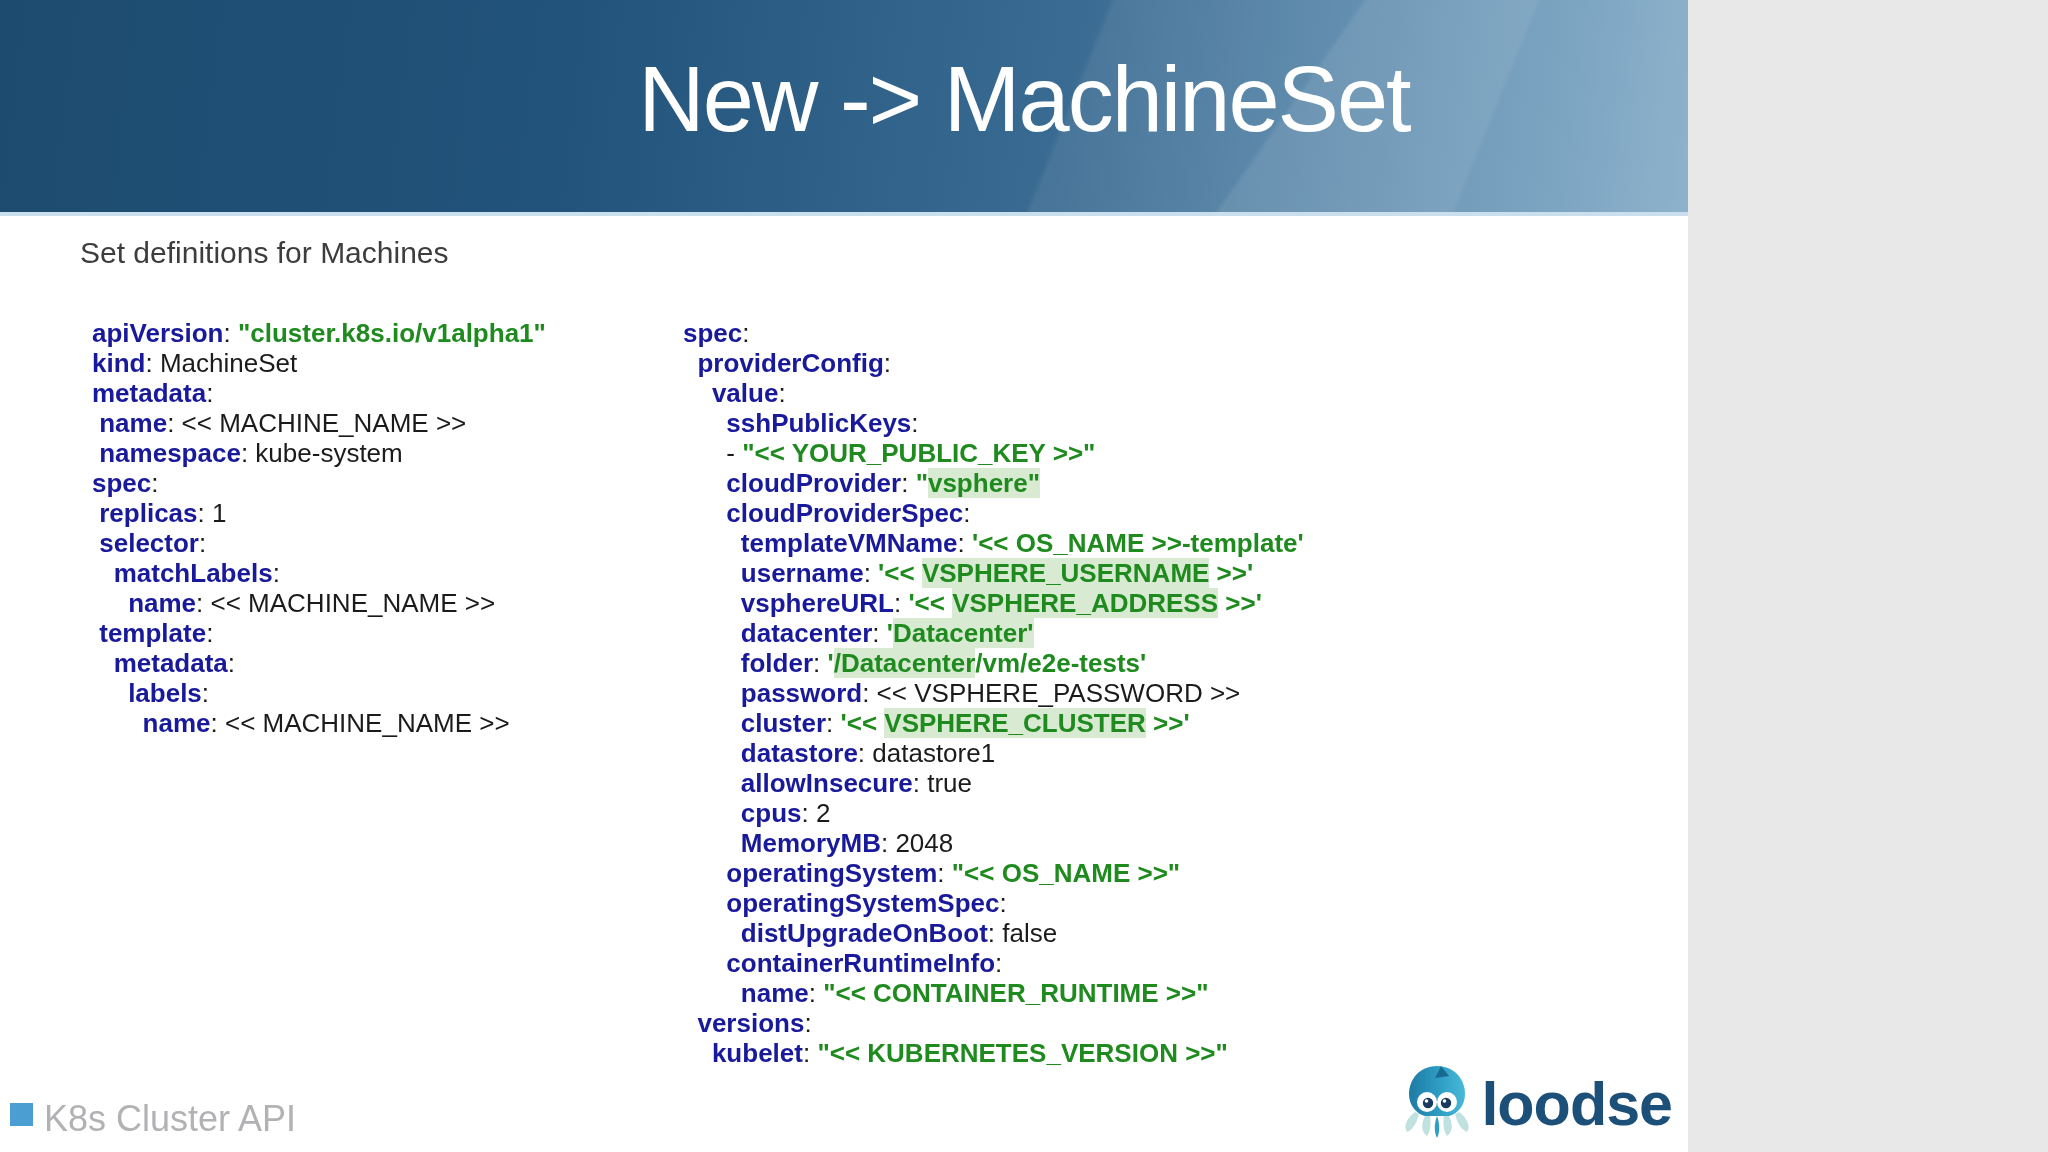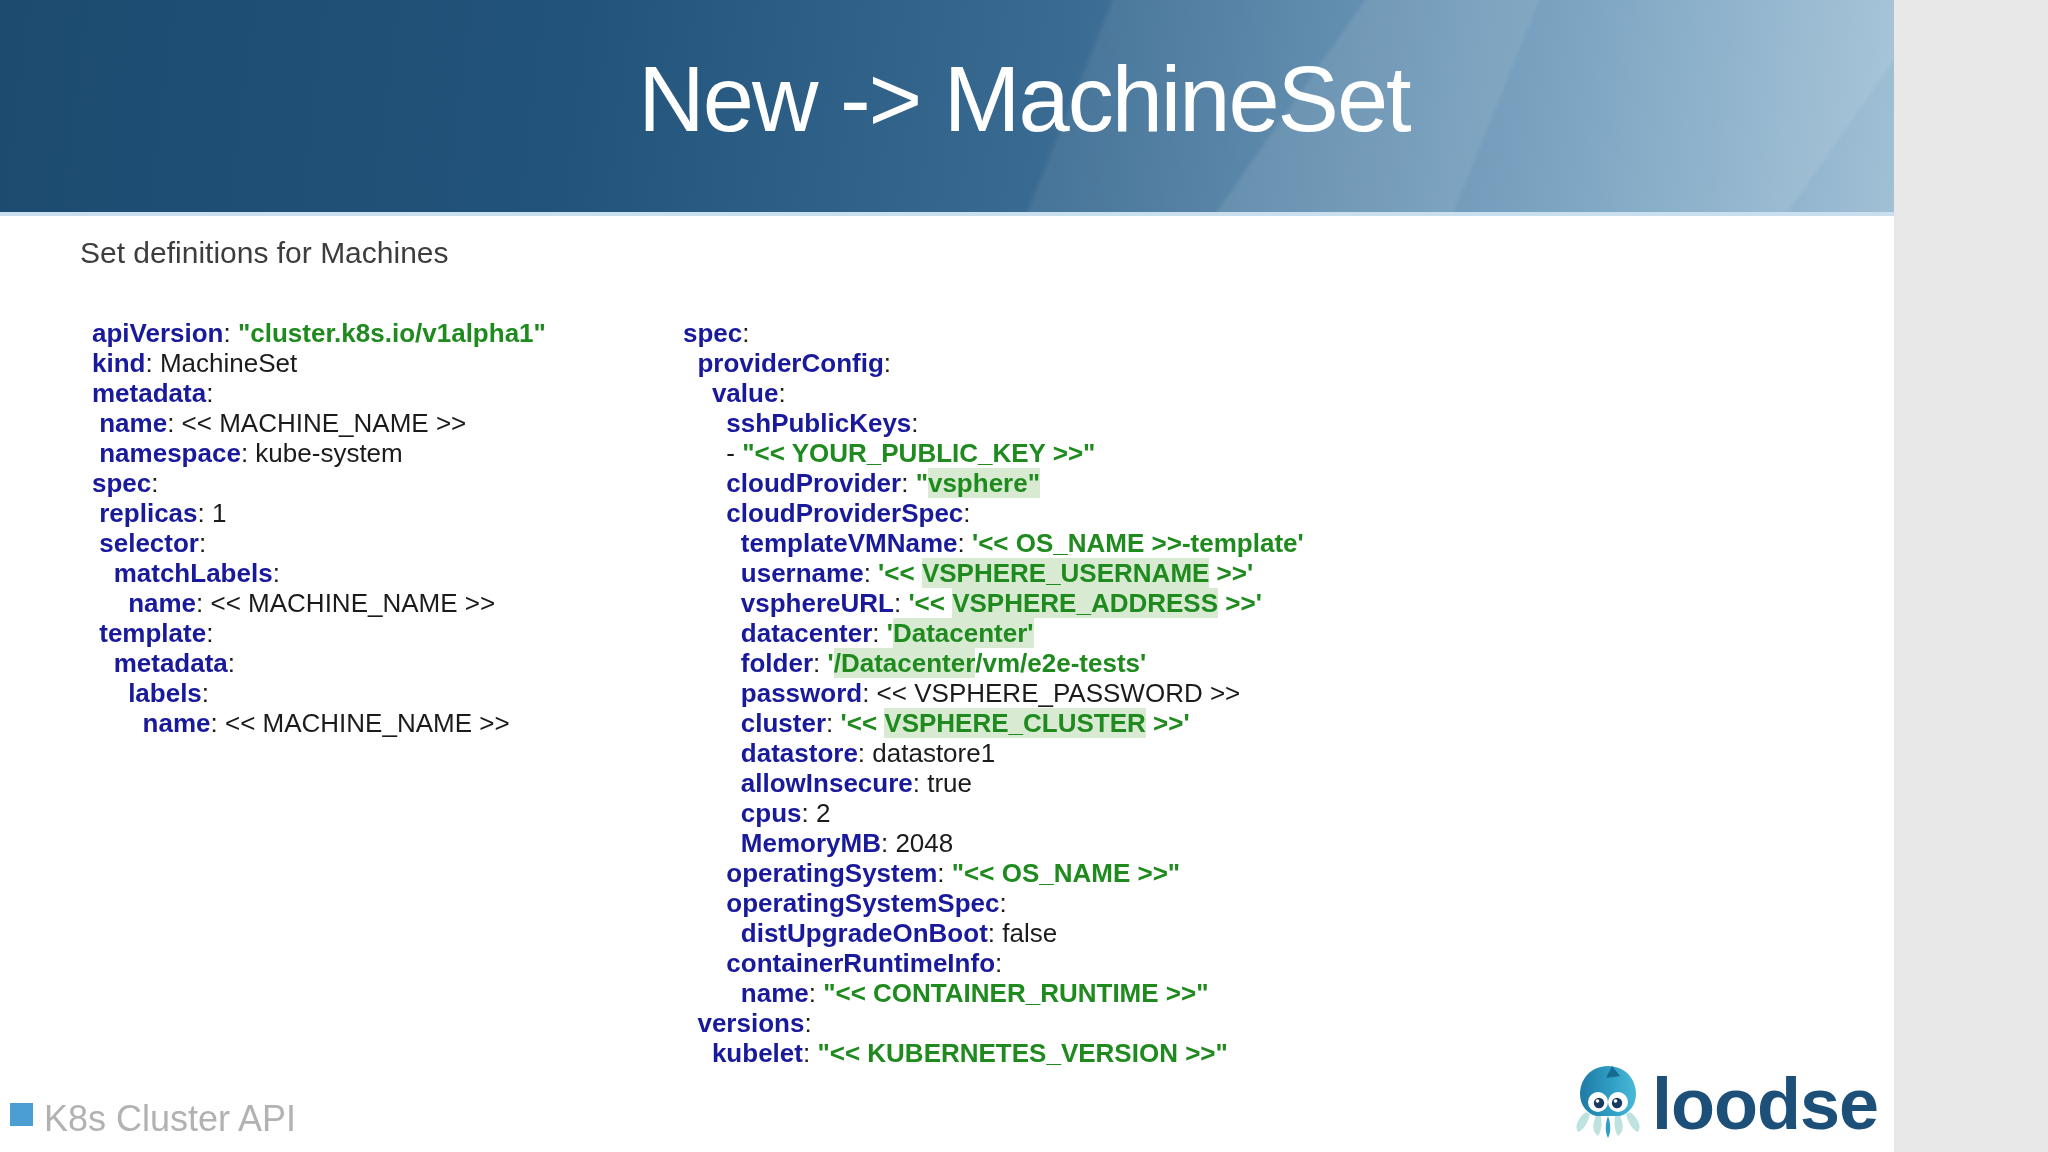--- a/index.html
+++ b/index.html
@@ -1,17 +1,17 @@
 <!DOCTYPE html>
 <html><head>
 <meta charset="utf-8">
 <style>
   html,body{margin:0;padding:0;background:#e8e8e8;}
   .slide{
-    position:relative;width:1894px;height:1152px;background:#ffffff;
+    position:relative;width:1688px;height:1152px;background:#ffffff;
     overflow:hidden;font-family:"Liberation Sans",sans-serif;
   }
   
   .header{
     position:absolute;left:0;top:0;width:2048px;height:212px;
     background:
       linear-gradient(112deg, rgba(255,255,255,0) 52%, rgba(255,255,255,0.07) 52.3%, rgba(255,255,255,0.07) 72%, rgba(255,255,255,0) 72.3%),
       linear-gradient(125deg, rgba(255,255,255,0) 62%, rgba(255,255,255,0.09) 62.3%, rgba(255,255,255,0.09) 88%, rgba(255,255,255,0) 88.3%),
       linear-gradient(97deg, #1d4b70 0%, #22537a 28%, #3a6b92 52%, #6f9cbc 76%, #b7d0e1 100%);
     border-bottom:4px solid #c9dfee;
@@ -47,21 +47,21 @@
   }
   .footer-page{
     position:absolute;left:0;top:1098px;width:2048px;text-align:right;
     color:#b2b2b5;font-size:20px;
   }
   .logo{
     position:absolute;right:16px;top:1064px;height:80px;
     display:flex;align-items:center;gap:8px;
   }
   .logo-text{
-    color:#1d5078;font-size:72px;font-weight:700;letter-spacing:-1px;
+    color:#1d5078;font-size:61px;font-weight:700;letter-spacing:-1px;
     line-height:80px;
   }
 </style>
 </head>
 <body>
 
 <div class="slide">
 
   <div class="header">
     <div class="slide-title">New -&gt; MachineSet</div>

